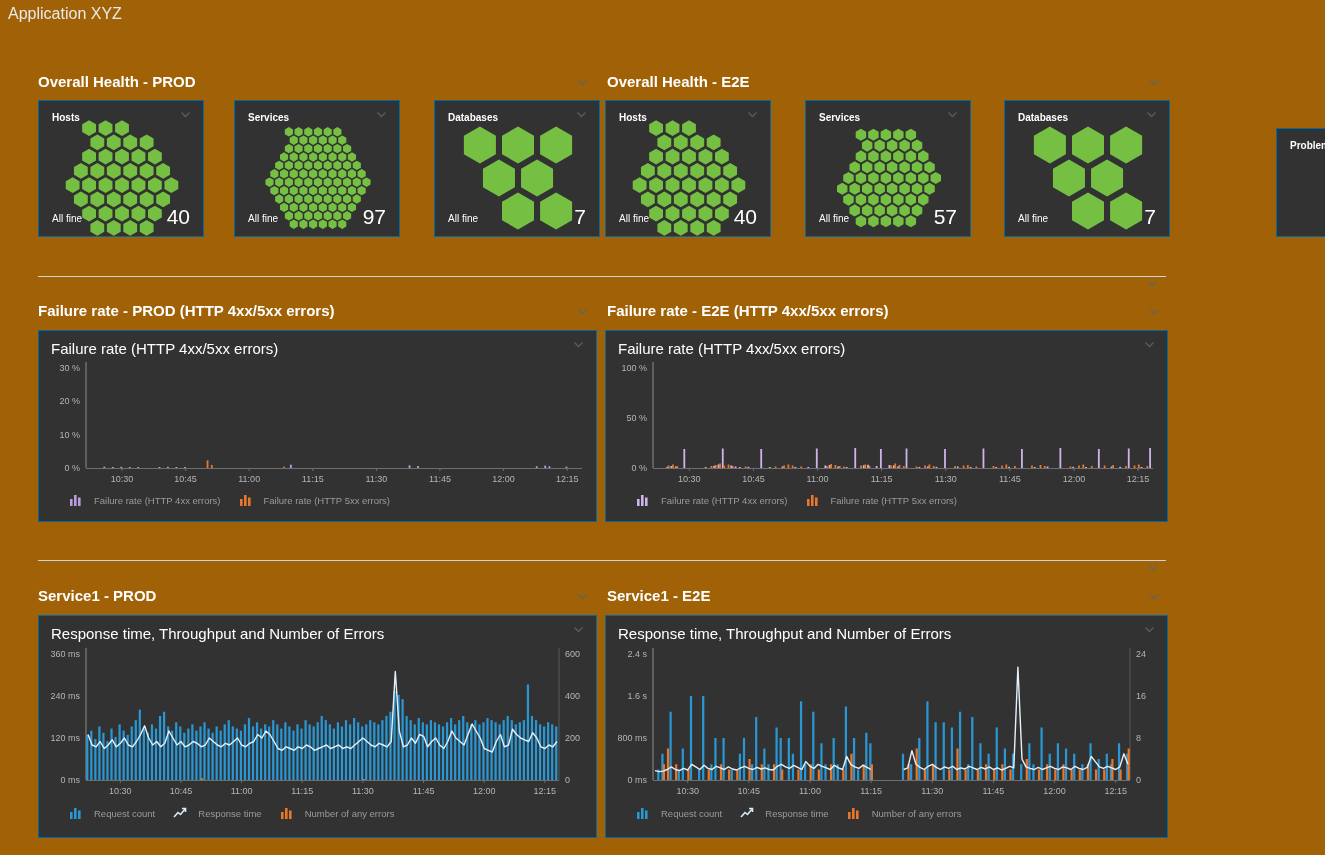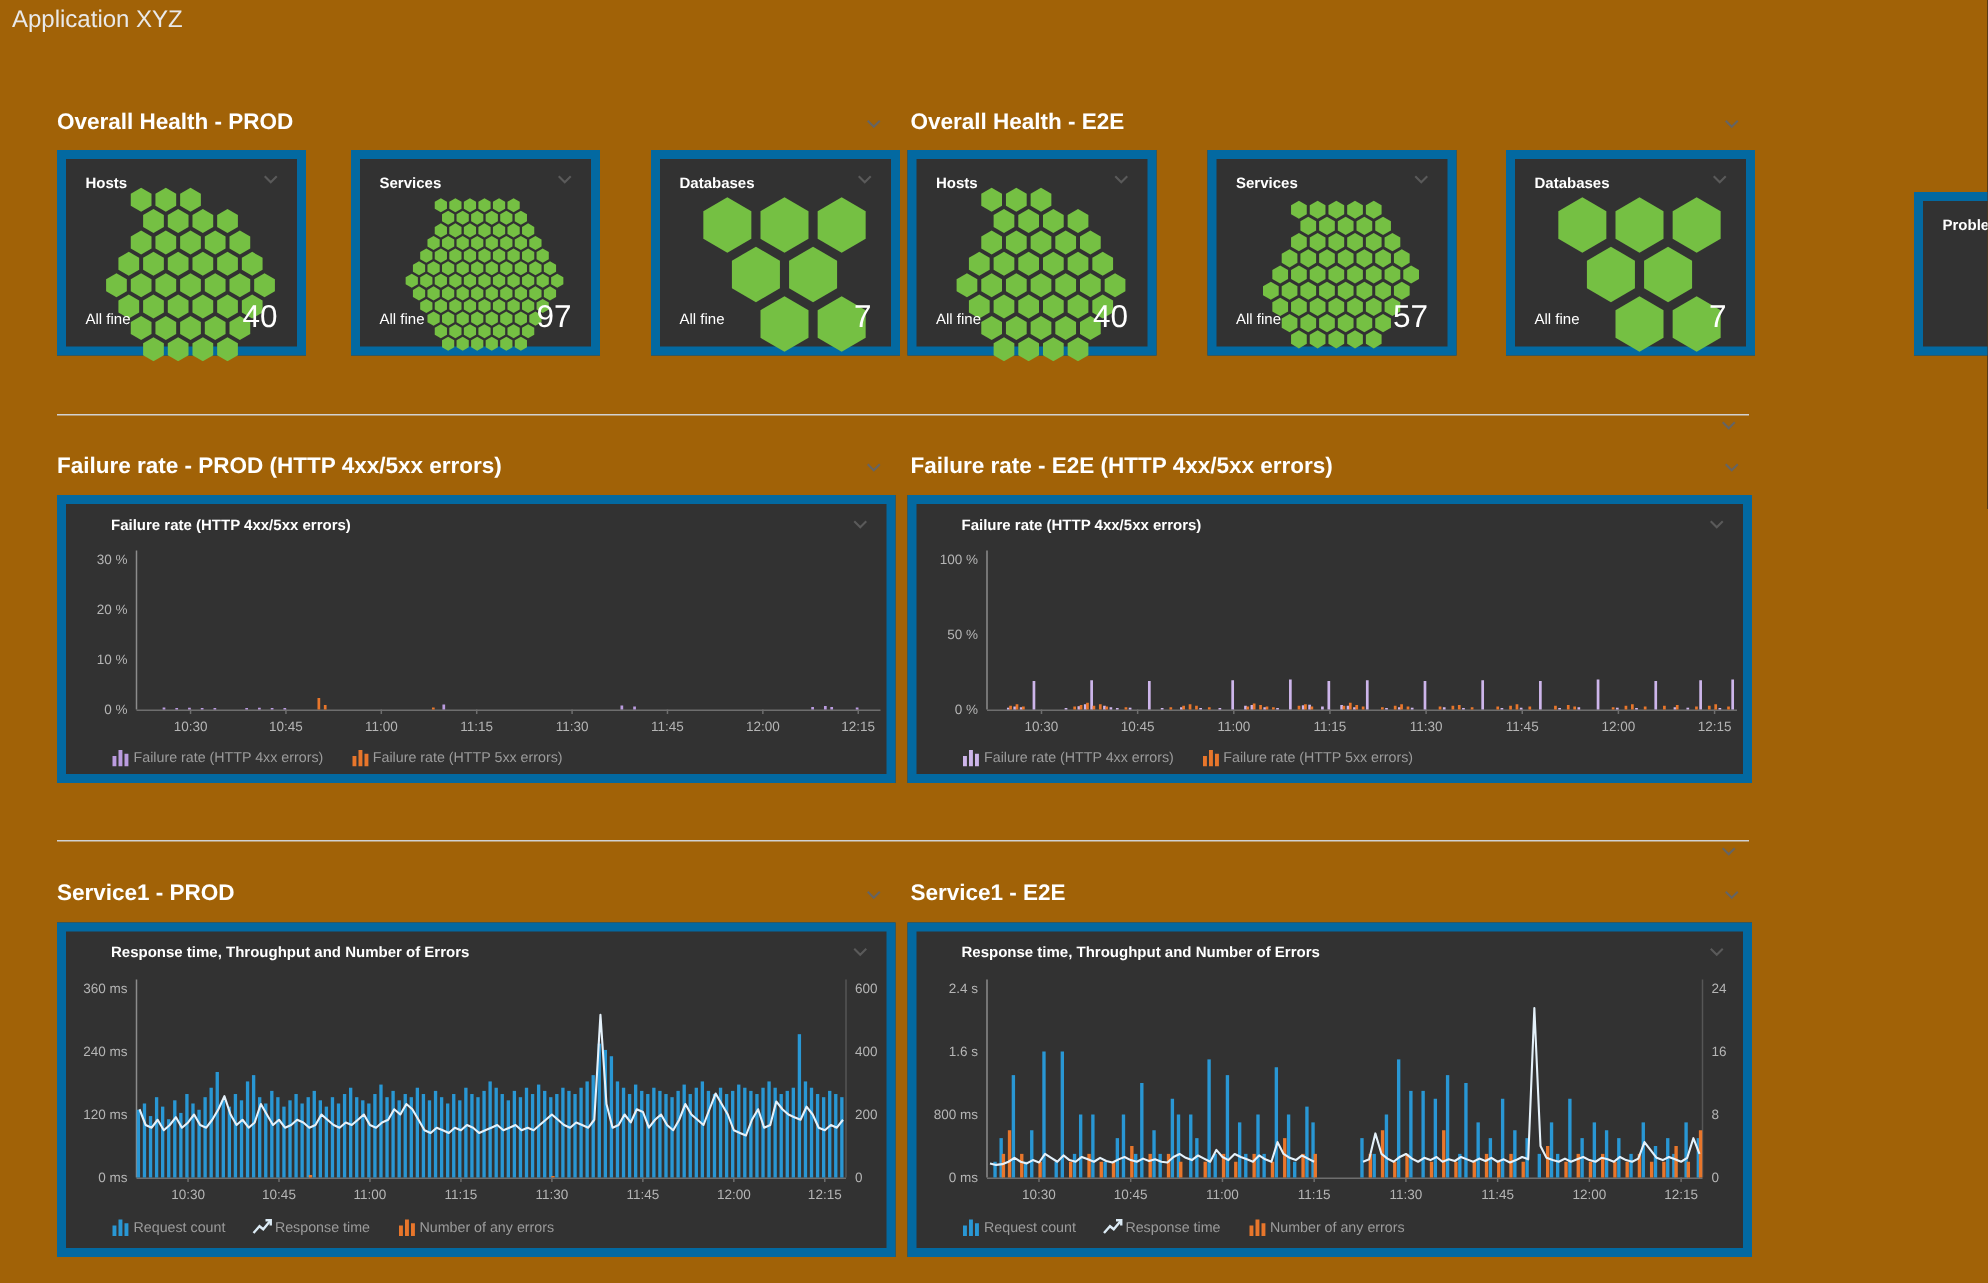--- a/index.html
+++ b/index.html
@@ -1,30 +1,30 @@
 <!DOCTYPE html>
 <html><head>
 <meta charset="utf-8">
 <style>
 html,body{margin:0;padding:0;background:#232323;width:1325px;height:855px;overflow:hidden}
 #page{position:relative;width:1325px;height:855px;font-family:"Liberation Sans",sans-serif;background:#a16207}
 .app-title{position:absolute;left:8px;top:5px;font-size:16px;color:#e9e9e9}
 .section-title{position:absolute;font-size:15px;font-weight:bold;color:#fff}
-.tile{position:absolute;background:#323232;border:6px solid #0369a1;box-sizing:border-box}
+.tile{position:absolute;background:#323232;border:1px solid #0369a1;box-sizing:border-box}
 .tile-label{position:absolute;left:13px;top:11px;font-size:10px;font-weight:bold;color:#fff}
 .tile-status{position:absolute;left:13px;bottom:12px;font-size:10px;font-weight:normal;color:#fff}
 .tile-count{position:absolute;right:13px;bottom:7px;font-size:21px;color:#fff}
 .hexsvg{position:absolute;left:0;top:0}
 .chev{position:absolute;width:11px;height:7px;line-height:0}
 .tchev{right:12px;top:10px}
 .divider{position:absolute;height:0;border-top:1px solid #d2d2d2}
-.chart-header{position:absolute;left:30px;top:9px;font-size:10px;font-weight:bold;color:#fff}
+.chart-header{position:absolute;left:12px;top:9px;font-size:15px;font-weight:normal;color:#fff}
 .plot{position:absolute;left:0;top:0}
 .legend{position:absolute;left:30px;display:flex;gap:18px;align-items:center}
-.legend-item{display:flex;gap:1px;align-items:flex-end}
+.legend-item{display:flex;gap:11px;align-items:flex-end}
 .legend-text{font-size:9.5px;color:#9b9b9b}
 .problems-spark{position:absolute;left:58px;top:19px;width:26px;height:0;border-top:1.5px solid #555}
 .problems-count{position:absolute;right:14px;bottom:6px;font-size:33px;color:#f0f0f0}
 svg text{font-family:"Liberation Sans",sans-serif}
 </style>
 </head>
 <body>
 
 <div id="page">
   <div class="app-title">Application XYZ</div>

